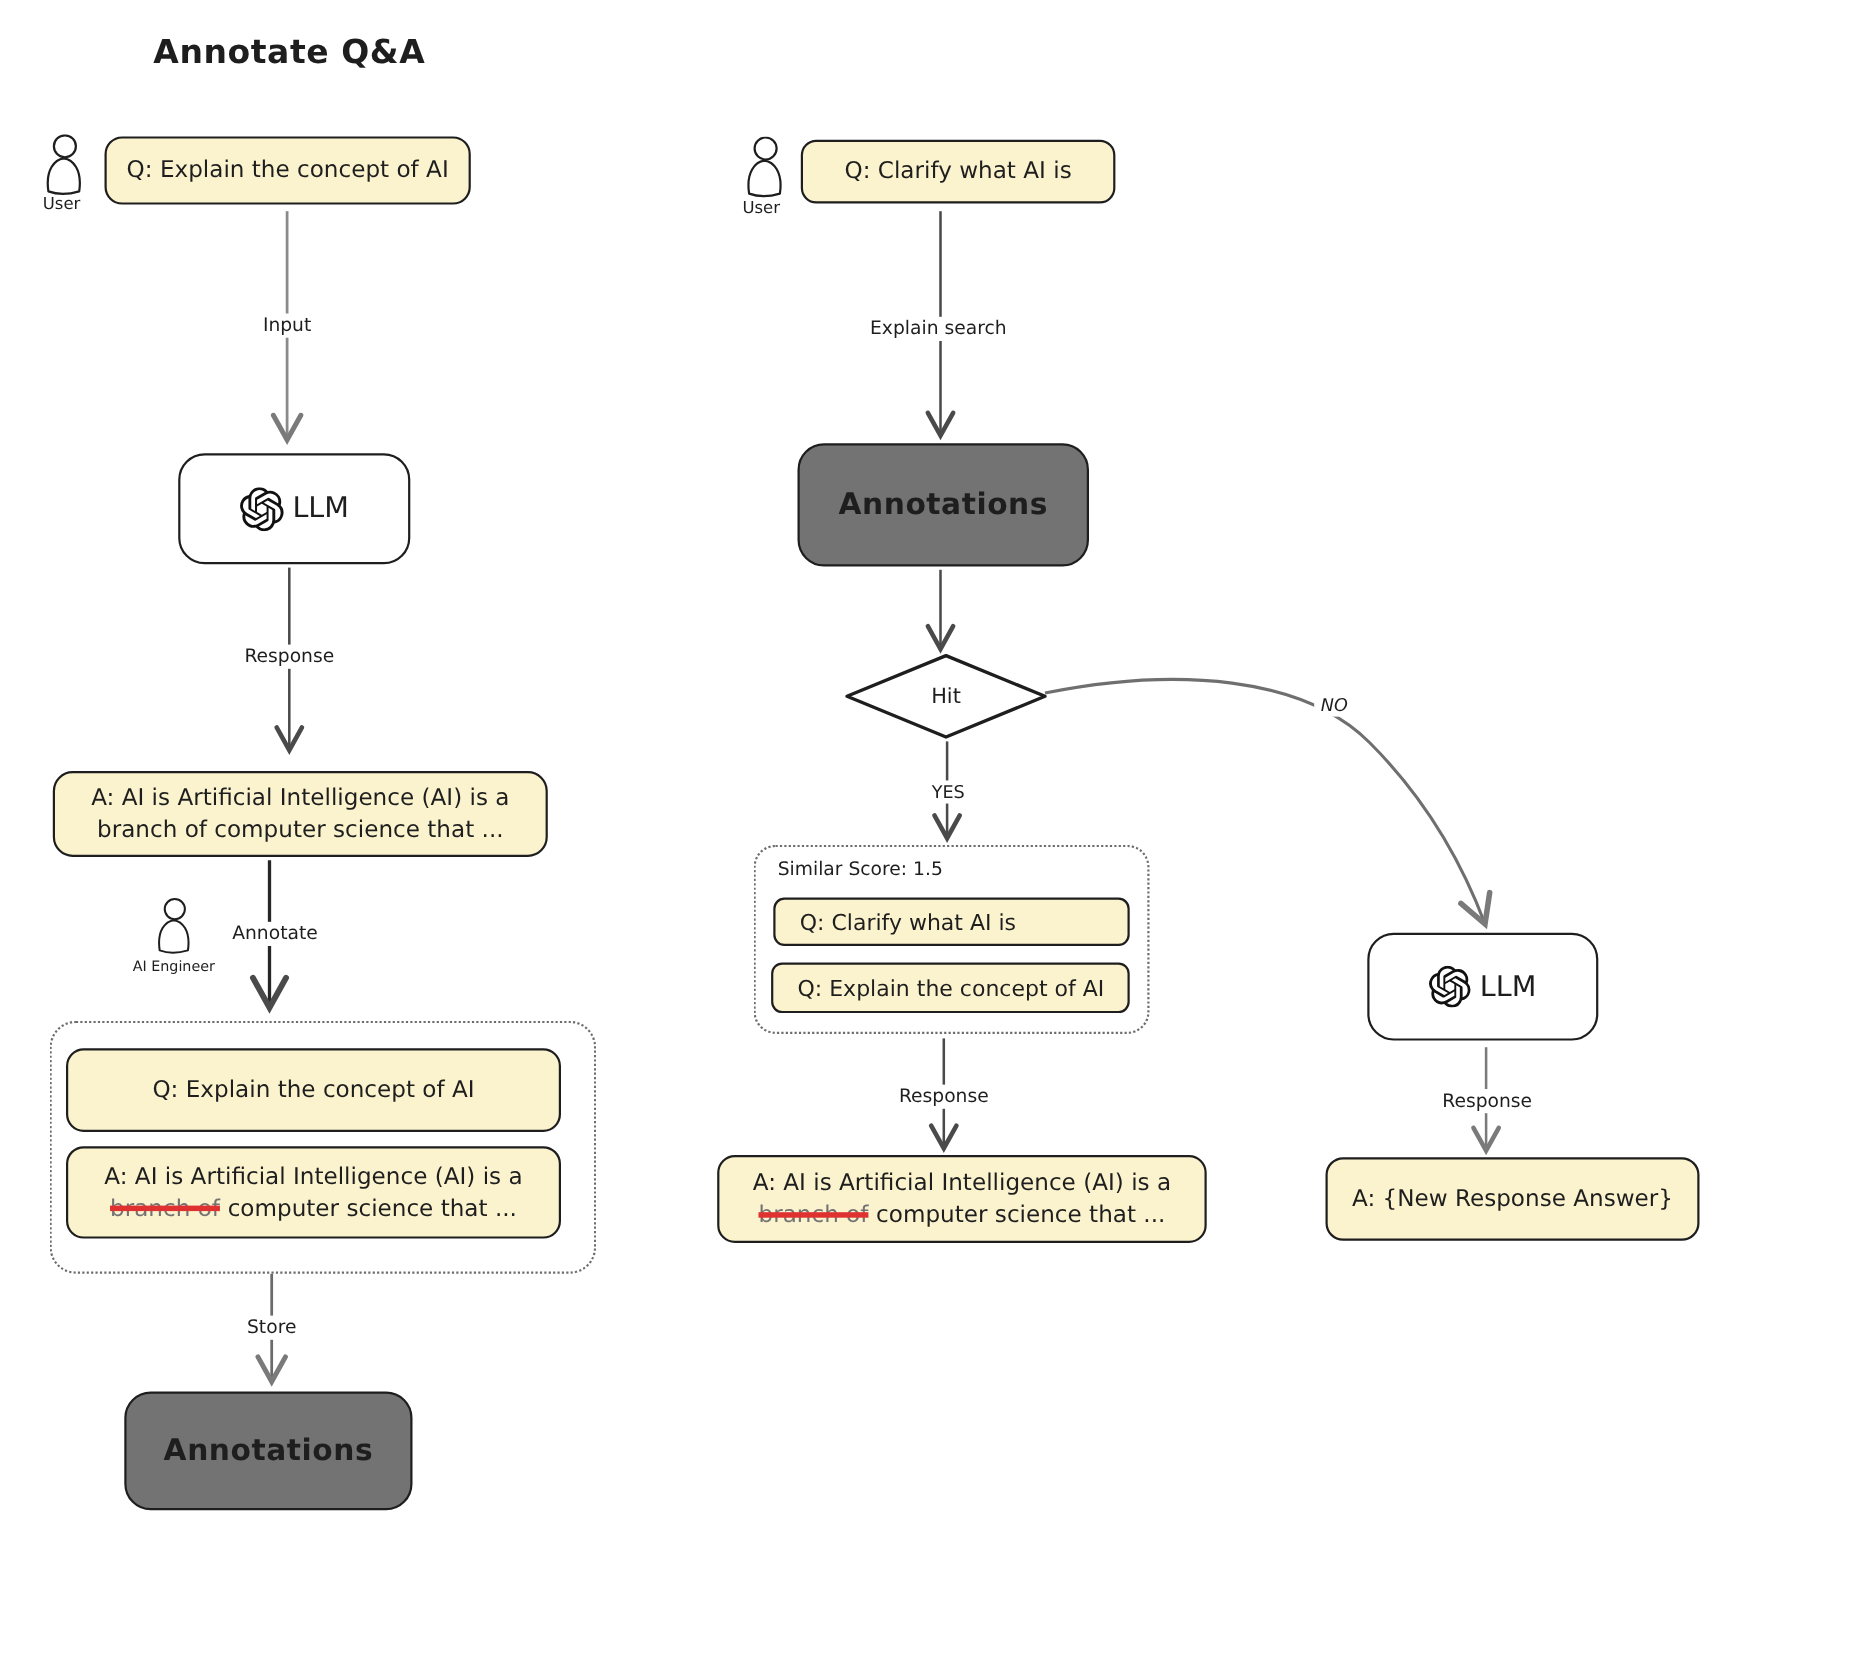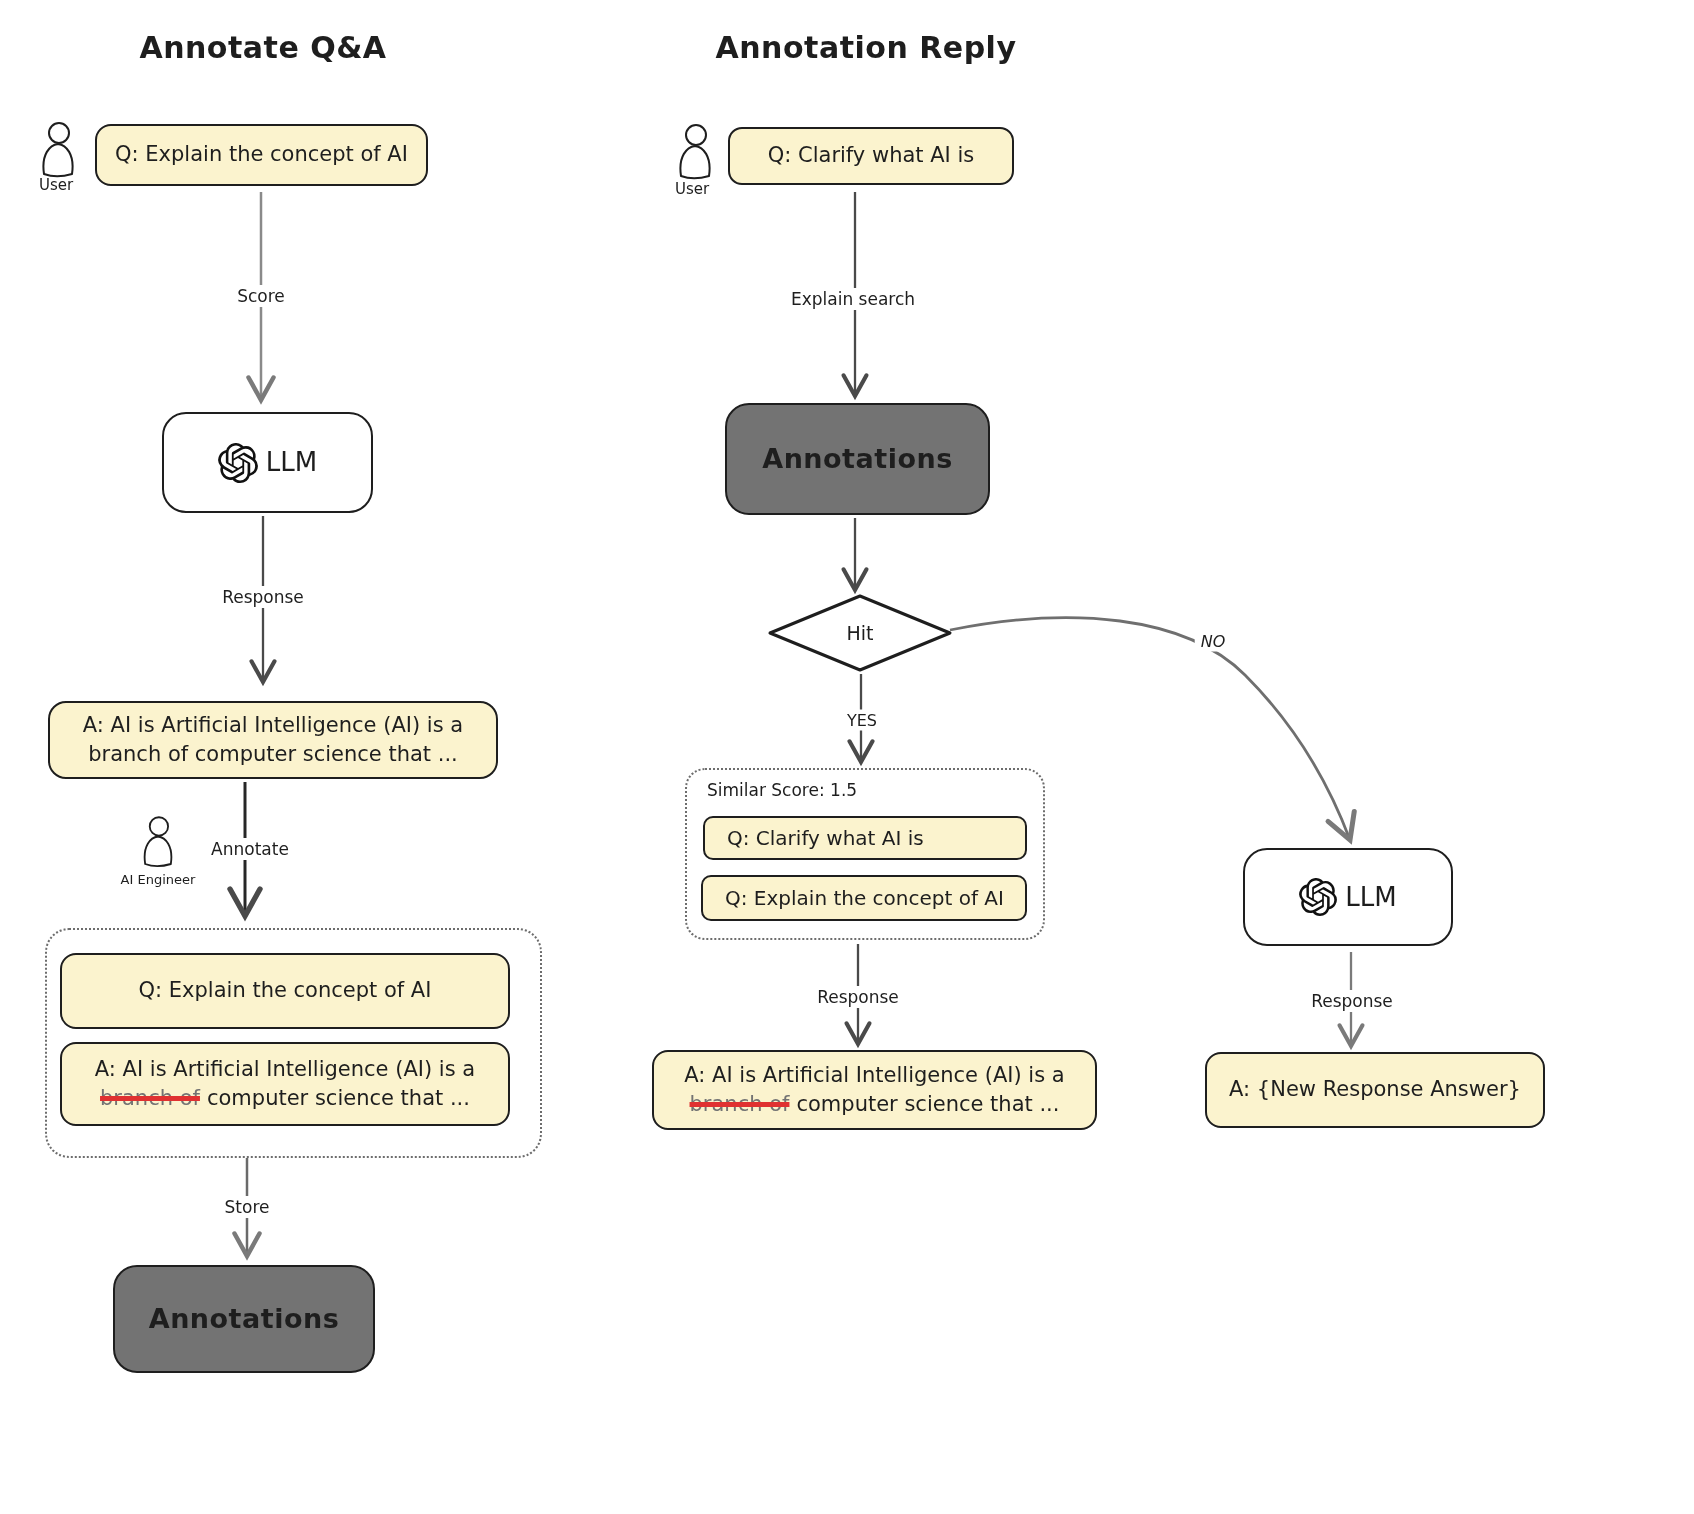--- a/index.html
+++ b/index.html
@@ -74,21 +74,21 @@
   <svg class="person" style="left:34px;top:122px" width="48" height="56" viewBox="0 0 48 56">
     <circle cx="25" cy="11" r="10" fill="none" stroke="#1e1e1e" stroke-width="2"></circle>
     <path d="M10 52 C7 32 16 23 24 22 C32 23 41 32 38 52 C28 55 18 55 10 52 Z" fill="none" stroke="#1e1e1e" stroke-width="2" stroke-linejoin="round"></path>
   </svg>
   <div class="icon-label" style="left:56px;top:176px">User</div>
 
   <div class="box" style="left:95px;top:124px;width:333px;height:62px">
     <span>Q: Explain the concept of AI</span>
   </div>
 
-  <div class="lbl" style="left:261px;top:296px">Score</div>
+  <div class="lbl" style="left:261px;top:296px">Input</div>
 
   <div class="box white" style="left:162px;top:412px;width:211px;height:101px">
     <div class="llm-inner">
       <svg width="40" height="40" viewBox="0 0 24 24">
         <path fill="#111111" d="M22.2819 9.8211a5.9847 5.9847 0 0 0-.5157-4.9108 6.0462 6.0462 0 0 0-6.5098-2.9A6.0651 6.0651 0 0 0 4.9807 4.1818a5.9847 5.9847 0 0 0-3.9977 2.9 6.0462 6.0462 0 0 0 .7427 7.0966 5.98 5.98 0 0 0 .511 4.9107 6.051 6.051 0 0 0 6.5146 2.9001A5.9847 5.9847 0 0 0 13.2599 24a6.0557 6.0557 0 0 0 5.7718-4.2058 5.9894 5.9894 0 0 0 3.9977-2.9001 6.0557 6.0557 0 0 0-.7475-7.0729zm-9.022 12.6081a4.4755 4.4755 0 0 1-2.8764-1.0408l.1419-.0804 4.7783-2.7582a.7948.7948 0 0 0 .3927-.6813v-6.7226l2.02 1.1686a.071.071 0 0 1 .038.052v5.5826a4.504 4.504 0 0 1-4.4945 4.4944zm-9.6607-4.1254a4.4708 4.4708 0 0 1-.5346-3.0137l.142.0852 4.783 2.7582a.7712.7712 0 0 0 .7806 0l5.8428-3.3685v2.3324a.0804.0804 0 0 1-.0332.0615L9.74 19.9502a4.4992 4.4992 0 0 1-6.1408-1.6464zM2.3408 7.8956a4.485 4.485 0 0 1 2.3655-1.9728V11.6a.7664.7664 0 0 0 .3879.6765l5.8144 3.3543-2.0201 1.1685a.0757.0757 0 0 1-.071 0l-4.8303-2.7865A4.504 4.504 0 0 1 2.3408 7.8956zm16.5963 3.8558L13.1038 8.364 15.1192 7.2a.0757.0757 0 0 1 .071 0l4.8303 2.7913a4.4944 4.4944 0 0 1-.6765 8.1042v-5.6772a.79.79 0 0 0-.407-.667zm2.0107-3.0231l-.142-.0852-4.7735-2.7818a.7759.7759 0 0 0-.7854 0L9.409 9.2297V6.8974a.0662.0662 0 0 1 .0284-.0615l4.8303-2.7866a4.4992 4.4992 0 0 1 6.6802 4.66zM8.3065 12.863l-2.02-1.1638a.0804.0804 0 0 1-.038-.0567V6.0742a4.4992 4.4992 0 0 1 7.3757-3.4537l-.142.0805L8.704 5.459a.7948.7948 0 0 0-.3927.6813zm1.0976-2.3654l2.602-1.4998 2.6069 1.4998v2.9994l-2.5974 1.4997-2.6067-1.4997Z"></path>
       </svg>
       <span>LLM</span>
     </div>
   </div>
 
@@ -119,21 +119,20 @@
       <span class="strike">branch of</span><span>computer science that ...</span>
     </div>
   </div>
 
   <div class="lbl" style="left:247px;top:1207px">Store</div>
 
   <div class="box green" style="left:113px;top:1265px;width:262px;height:108px">
     <span>Annotations</span>
   </div>
 
-  <div class="title" style="left:866px;top:30px">Annotation Reply</div>
 
   <svg class="person" style="left:671px;top:124px" width="48" height="56" viewBox="0 0 48 56">
     <circle cx="25" cy="11" r="10" fill="none" stroke="#1e1e1e" stroke-width="2"></circle>
     <path d="M10 52 C7 32 16 23 24 22 C32 23 41 32 38 52 C28 55 18 55 10 52 Z" fill="none" stroke="#1e1e1e" stroke-width="2" stroke-linejoin="round"></path>
   </svg>
   <div class="icon-label" style="left:692px;top:180px">User</div>
 
   <div class="box" style="left:728px;top:127px;width:286px;height:58px;border-radius:14px">
     <span>Q: Clarify what AI is</span>
   </div>

